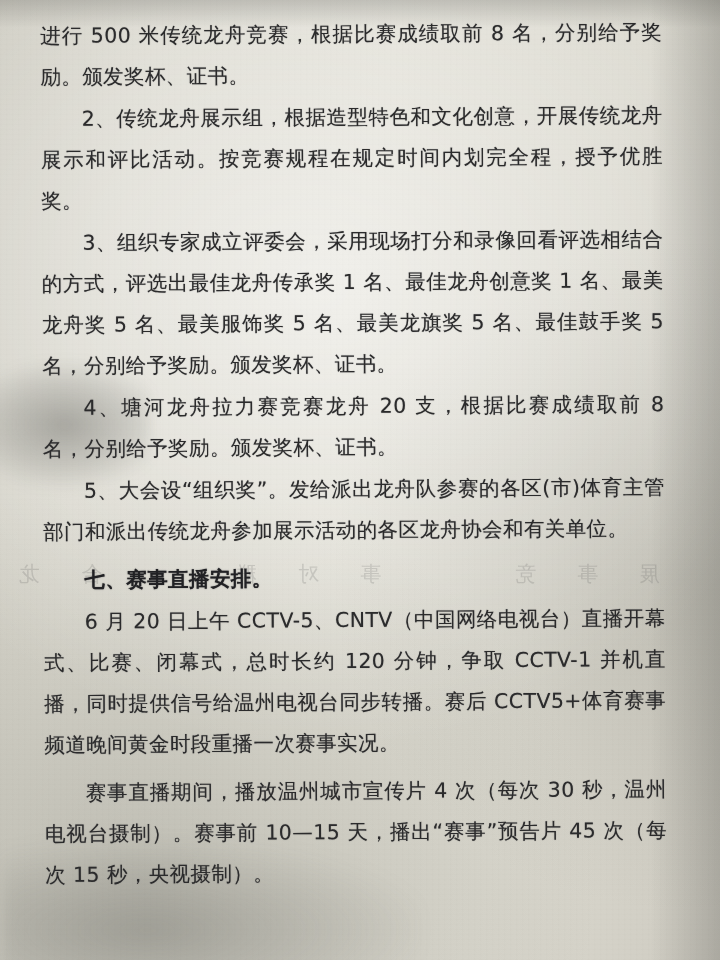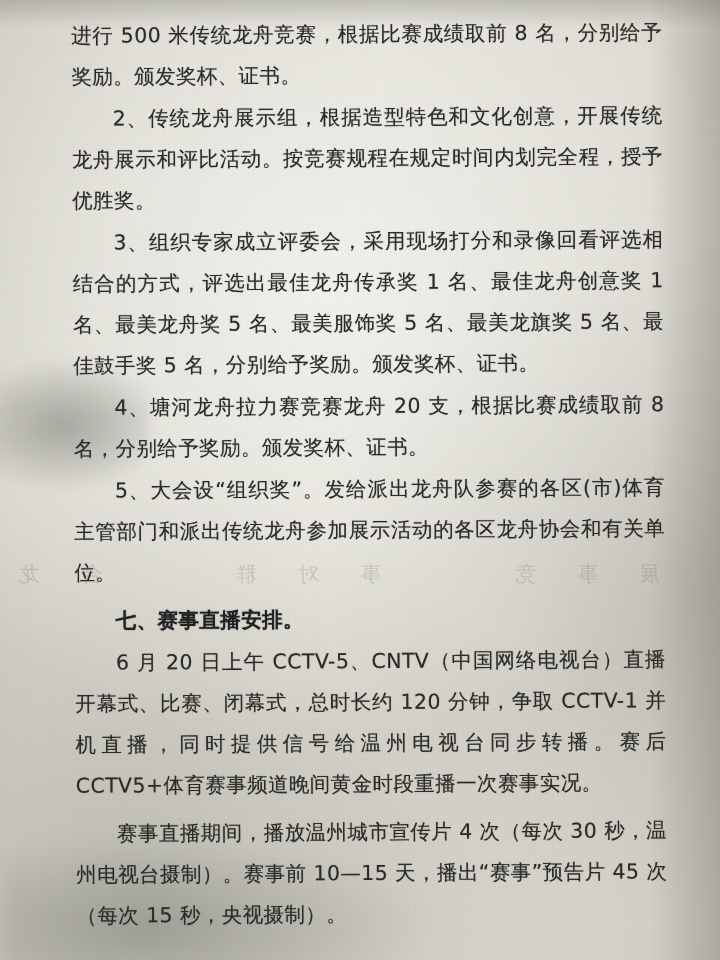--- a/index.html
+++ b/index.html
@@ -91,21 +91,21 @@
     transform: scaleX(-1);
     pointer-events: none;
     white-space: nowrap;
   }
 
   #content {
     position: absolute;
     left: 0;
     top: 0;
     width: 720px;
-    padding: 14px 58px 0 71px;
+    padding: 14px 58px 0 40px;
     box-sizing: border-box;
   }
 
   p.para {
     margin: 0 0 1px 0;
     font-family: "DejaVu Sans", sans-serif;
     font-size: 20.5px;
     line-height: 41px;
     color: #2b2b2c;
     text-align: justify;

